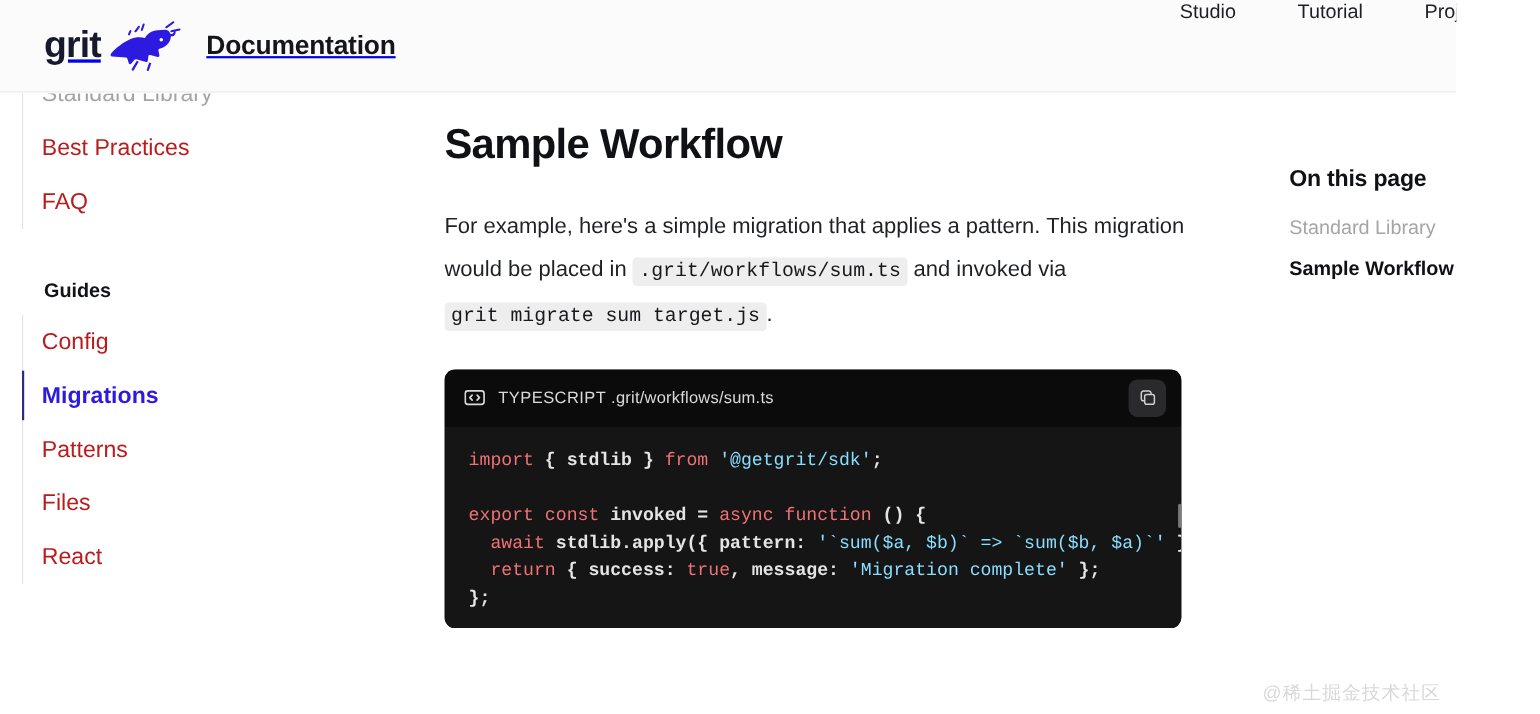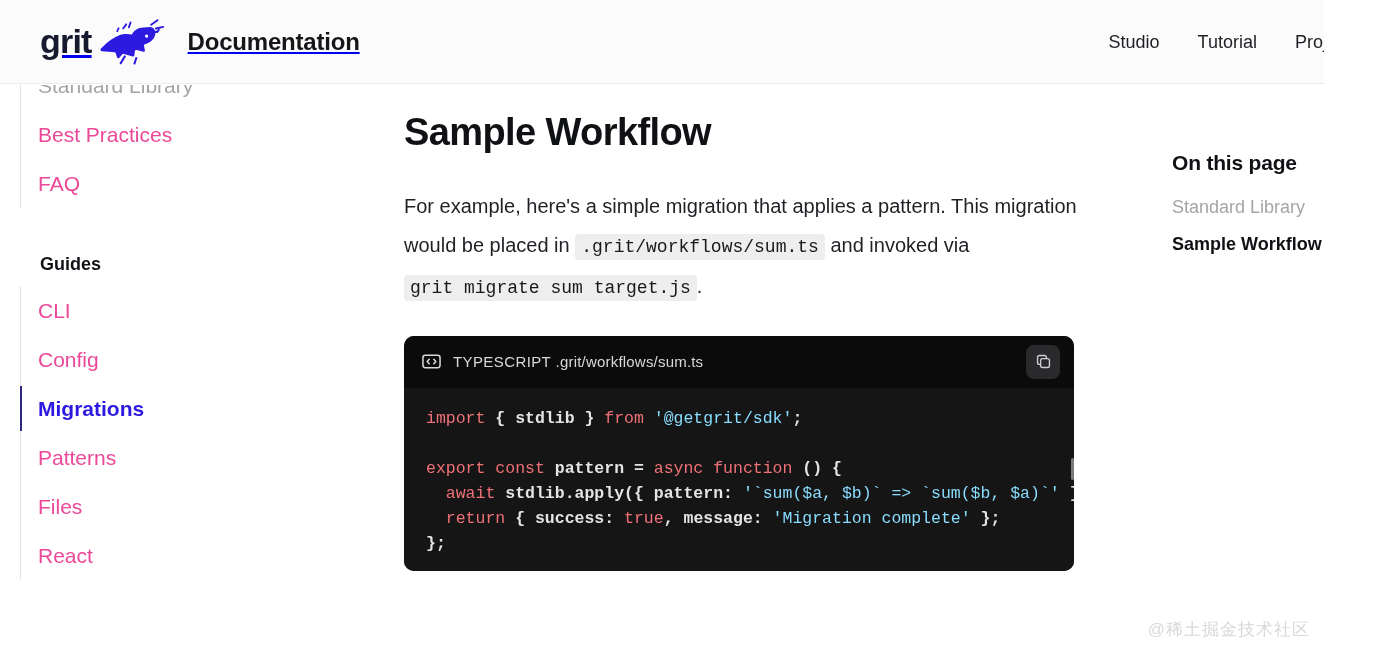--- a/index.html
+++ b/index.html
@@ -91,22 +91,22 @@
     letter-spacing: 0.1px;
   }
 
   
   .topnav {
     position: absolute;
     right: 40px;
     top: 0;
     height: 84px;
     display: flex;
-    align-items: center;
-    gap: 38px;
+    align-items: flex-start;
+    gap: 56px;
   }
   .topnav-link {
     font-size: 18px;
     color: #1d1f24;
     text-decoration: none;
     white-space: nowrap;
     cursor: pointer;
   }
 
   
@@ -132,21 +132,21 @@
     background: #e3e3e3;
   }
 
   .nav-item {
     position: relative;
     display: block;
     padding: 0 0 0 38px;
     height: 49px;
     line-height: 49px;
     font-size: 21px;
-    color: #ec4899;
+    color: #b91c1c;
     text-decoration: none;
     white-space: nowrap;
     cursor: pointer;
   }
   .nav-item.muted { color: #a5a5a8; }
   .nav-item.active {
     color: #2d1ae0;
     font-weight: 700;
   }
   .nav-item.active::before {
@@ -368,21 +368,20 @@
       <a class="nav-item muted" href="#">Standard Library</a>
       <a class="nav-item" href="#">Best Practices</a>
       <a class="nav-item" href="#">FAQ</a>
     </div>
 
     <div class="nav-spacer"></div>
 
     <div class="nav-section-title">Guides</div>
 
     <div class="nav-group bordered">
-      <a class="nav-item" href="#">CLI</a>
       <a class="nav-item" href="#">Config</a>
       <a class="nav-item active" href="#">Migrations</a>
       <a class="nav-item" href="#">Patterns</a>
       <a class="nav-item" href="#">Files</a>
       <a class="nav-item" href="#">React</a>
     </div>
   </aside>
 
   <main class="main">
 
@@ -409,21 +408,21 @@
               <path d="M13.4 6.4V5.2A2.2 2.2 0 0 0 11.2 3H5.2A2.2 2.2 0 0 0 3 5.2v6c0 1.2 1 2.2 2.2 2.2h1.2" stroke="#cfcfd2" stroke-width="1.6" stroke-linecap="round"></path>
             </svg>
           </span>
         </button>
       </div>
 
       <div class="code-body">
         <div id="code-lines">
             <div class="code-line"><span class="tok-kw">import</span><span class="tok-pl"> { stdlib } </span><span class="tok-kw">from</span><span class="tok-pl"> </span><span class="tok-str">'@getgrit/sdk'</span><span class="tok-pl">;</span></div>
             <div class="code-line"> </div>
-            <div class="code-line"><span class="tok-kw">export</span><span class="tok-pl"> </span><span class="tok-kw">const</span><span class="tok-pl"> pattern = </span><span class="tok-kw">async</span><span class="tok-pl"> </span><span class="tok-kw">function</span><span class="tok-pl"> () {</span></div>
+            <div class="code-line"><span class="tok-kw">export</span><span class="tok-pl"> </span><span class="tok-kw">const</span><span class="tok-pl"> invoked = </span><span class="tok-kw">async</span><span class="tok-pl"> </span><span class="tok-kw">function</span><span class="tok-pl"> () {</span></div>
             <div class="code-line"><span class="tok-pl">  </span><span class="tok-kw">await</span><span class="tok-pl"> stdlib.apply({ pattern: </span><span class="tok-str">'`sum($a, $b)` =&gt; `sum($b, $a)`'</span><span class="tok-pl"> });</span></div>
             <div class="code-line"><span class="tok-pl">  </span><span class="tok-kw">return</span><span class="tok-pl"> { success: </span><span class="tok-kw">true</span><span class="tok-pl">, message: </span><span class="tok-str">'Migration complete'</span><span class="tok-pl"> };</span></div>
             <div class="code-line"><span class="tok-pl">};</span></div>
           </div>
         <div class="code-scroll-hint"></div>
       </div>
     </div>
   </main>
 
   <aside class="toc">

